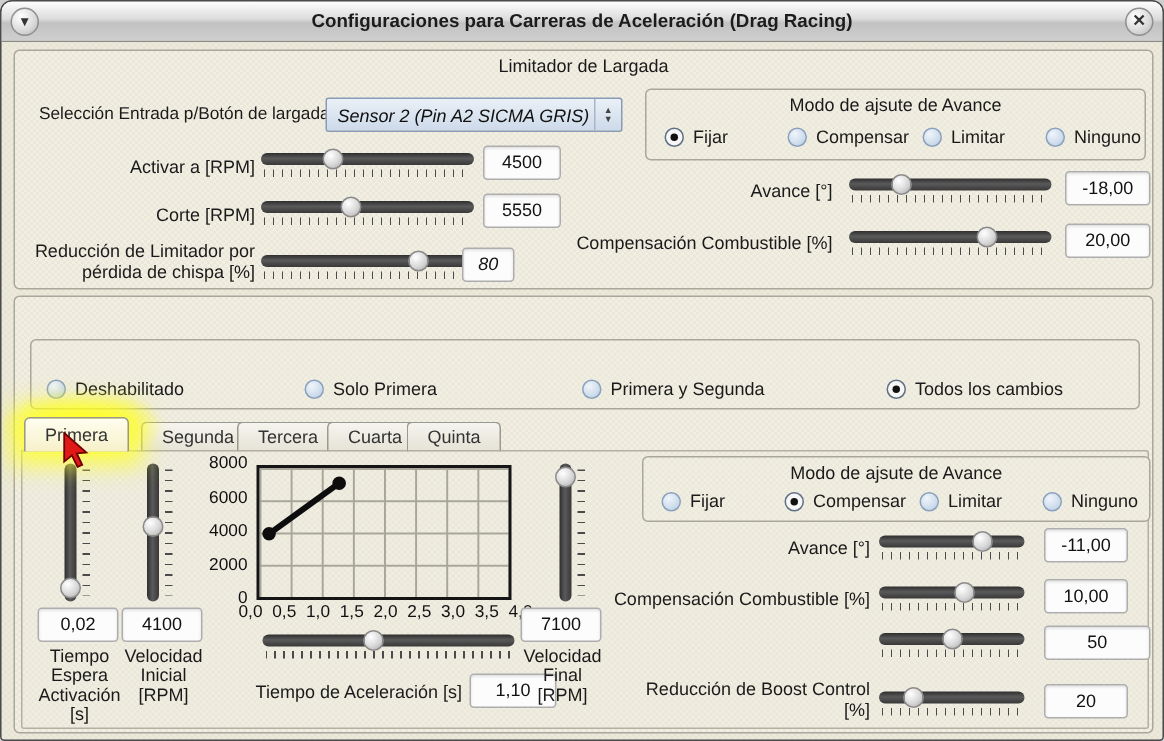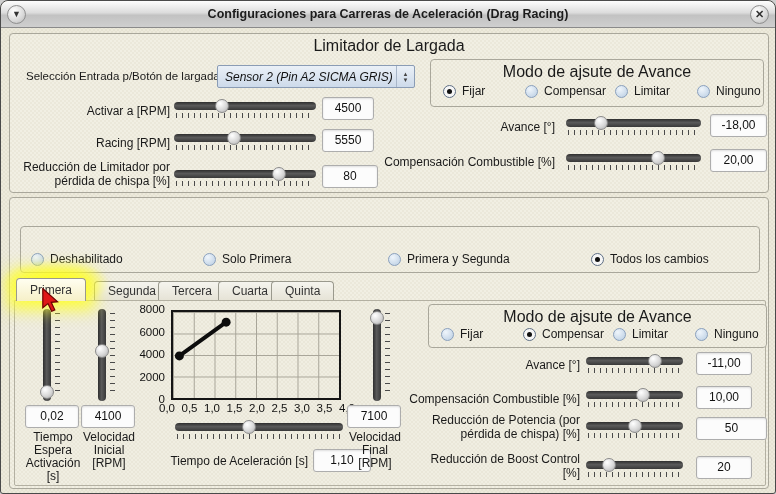--- a/index.html
+++ b/index.html
@@ -5,21 +5,21 @@
   html,body{margin:0;padding:0;background:#cfcfcf;font-family:"Liberation Sans",sans-serif;}
   *{box-sizing:border-box;}
   .window{position:relative;width:776px;height:494px;background:repeating-conic-gradient(#edeadc 0% 25%,#e6e3d3 0% 50%) 0 0/4px 4px;border:1px solid #4a4a4a;border-radius:8px 8px 3px 3px;overflow:hidden;}
   .titlebar{position:absolute;left:0;top:0;width:100%;height:27px;background:linear-gradient(#fdfdfd,#dcdcdc 45%,#c2c2c2 55%,#cfcfcf);border-bottom:1px solid #8a8a8a;border-radius:7px 7px 0 0;}
   .title{position:absolute;left:40px;right:40px;top:0;line-height:26px;text-align:center;font-size:12.5px;font-weight:bold;color:#1c1c1c;white-space:nowrap;overflow:hidden;}
   .tb-btn{position:absolute;top:4px;width:19px;height:19px;border-radius:50%;border:1px solid #8f8f8f;background:radial-gradient(circle at 35% 30%,#ffffff,#d9d9d9 60%,#b5b5b5);font-size:9px;line-height:17px;text-align:center;color:#333;cursor:pointer;}
   .menu-btn{left:6px;}
   .close-btn{right:6px;font-size:11px;font-weight:bold;}
 
   .groupbox{position:absolute;border:1px solid #a9a79b;border-radius:4px;background:repeating-conic-gradient(#f1efe3 0% 25%,#ebe8da 0% 50%) 0 0/4px 4px;}
-  .gb-title{position:absolute;left:0;top:3px;width:100%;text-align:center;font-size:16px;color:#1a1a1a;white-space:nowrap;}
+  .gb-title{position:absolute;left:0;top:3px;width:100%;text-align:center;font-size:12px;color:#1a1a1a;white-space:nowrap;}
 
   .label{position:absolute;font-size:12px;color:#1a1a1a;white-space:nowrap;}
   .label.r{text-align:right;white-space:pre-line;}
   .label.c{text-align:center;white-space:pre-line;line-height:13px;}
 
   .valbox{position:absolute;height:23px;background:#fcfcfc;border:1px solid #adadad;border-radius:3px;font-size:12px;text-align:center;line-height:21px;color:#111;box-shadow:inset 0 1px 2px rgba(0,0,0,.12);}
 
   .hslider{position:absolute;height:16px;}
   .hslider .track{position:absolute;left:0;right:0;top:1px;height:8px;border-radius:4px;background:linear-gradient(#2e2e2e,#5a5a5a 45%,#383838);}
   .hslider .ticks{position:absolute;left:2px;right:2px;top:12px;height:5px;background:repeating-linear-gradient(to right,#4a4a4a 0 1px,transparent 1px 6px);}
@@ -74,36 +74,36 @@
     </div>
 
     <div class="label r" style="left:10px;top:70px;width:150px;">Activar a [RPM]</div>
     <div class="hslider" style="left:164px;top:67px;width:142px;">
       <div class="track"></div>
         <div class="ticks"></div>
         <div class="thumb" style="left:calc(34% - 7px);"></div>
     </div>
     <div class="valbox" style="left:312px;top:63px;width:52px;">4500</div>
 
-    <div class="label r" style="left:10px;top:102px;width:150px;">Racing [RPM]</div>
+    <div class="label r" style="left:10px;top:102px;width:150px;">Corte [RPM]</div>
     <div class="hslider" style="left:164px;top:99px;width:142px;">
       <div class="track"></div>
         <div class="ticks"></div>
         <div class="thumb" style="left:calc(42% - 7px);"></div>
     </div>
     <div class="valbox" style="left:312px;top:95px;width:52px;">5550</div>
 
     <div class="label r" style="left:2px;top:126px;width:158px;">Reducción de Limitador por
 pérdida de chispa [%]</div>
     <div class="hslider" style="left:164px;top:135px;width:142px;">
       <div class="track"></div>
         <div class="ticks"></div>
         <div class="thumb" style="left:calc(74% - 7px);"></div>
     </div>
-    <div class="valbox" style="left:312px;top:131px;width:56px;">80</div>
+    <div class="valbox" style="left:298px;top:131px;width:35px;font-style:italic;">80</div>
 
     <div class="groupbox" style="left:420px;top:25px;width:334px;height:48px;">
       <div class="gb-title">Modo de ajsute de Avance</div>
       <div class="radio-row" style="top:24px;height:16px;">
         <span class="radio-item" style="left:12px;">
             <span class="radio sel"></span>
             <span>Fijar</span>
           </span>
         <span class="radio-item" style="left:94px;">
             <span class="radio"></span>
@@ -272,22 +272,20 @@
       <div class="valbox" style="left:681px;top:51px;width:56px;">-11,00</div>
 
       <div class="label r" style="left:360px;top:91px;width:205px;">Compensación Combustible [%]</div>
       <div class="hslider" style="left:571px;top:89px;width:97px;">
         <div class="track"></div>
           <div class="ticks"></div>
           <div class="thumb" style="left:calc(59% - 7px);"></div>
       </div>
       <div class="valbox" style="left:681px;top:85px;width:56px;">10,00</div>
 
-      <div class="label r" style="left:400px;top:112px;width:165px;">Reducción de Potencia (por
-pérdida de chispa) [%]</div>
       <div class="hslider" style="left:571px;top:120px;width:97px;">
         <div class="track"></div>
           <div class="ticks"></div>
           <div class="thumb" style="left:calc(50% - 7px);"></div>
       </div>
       <div class="valbox" style="left:681px;top:116px;width:71px;">50</div>
 
       <div class="label r" style="left:400px;top:151px;width:165px;">Reducción de Boost Control
 [%]</div>
       <div class="hslider" style="left:571px;top:159px;width:97px;">

